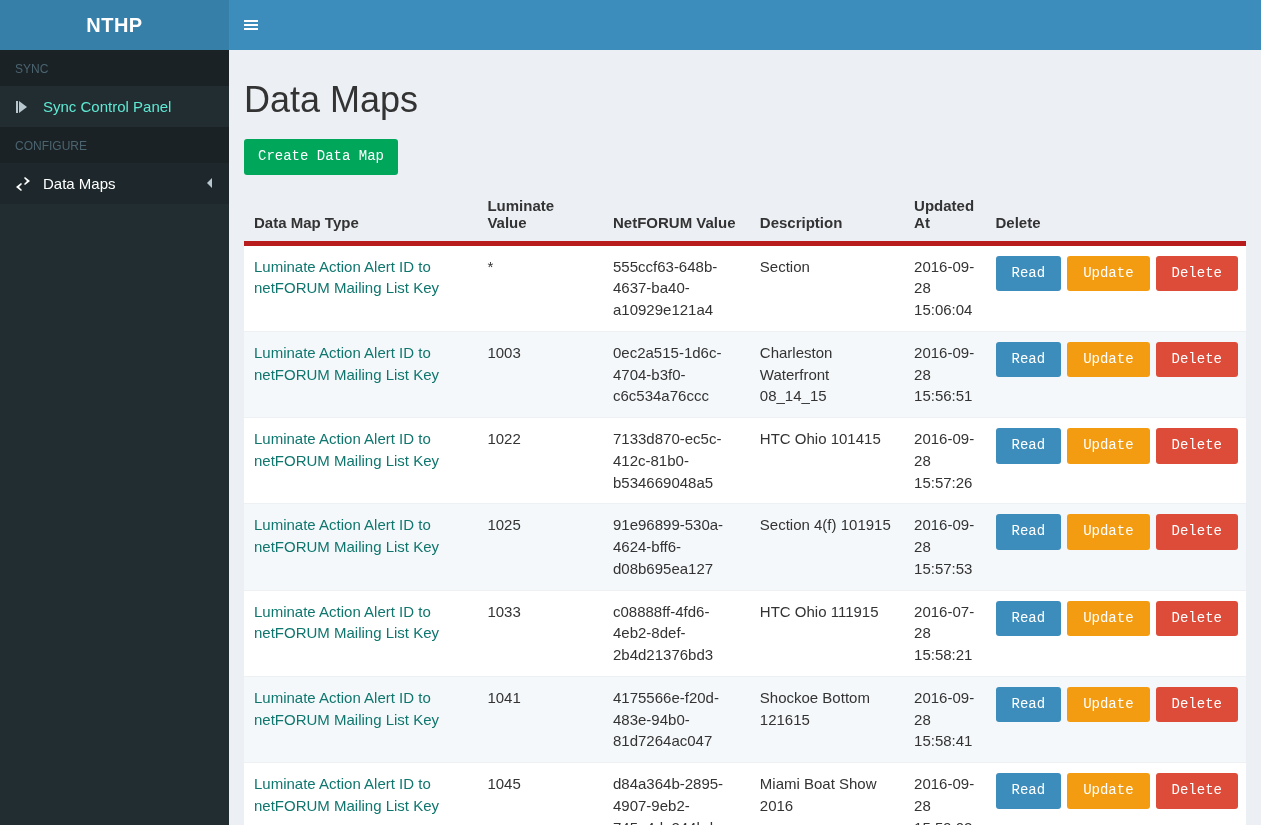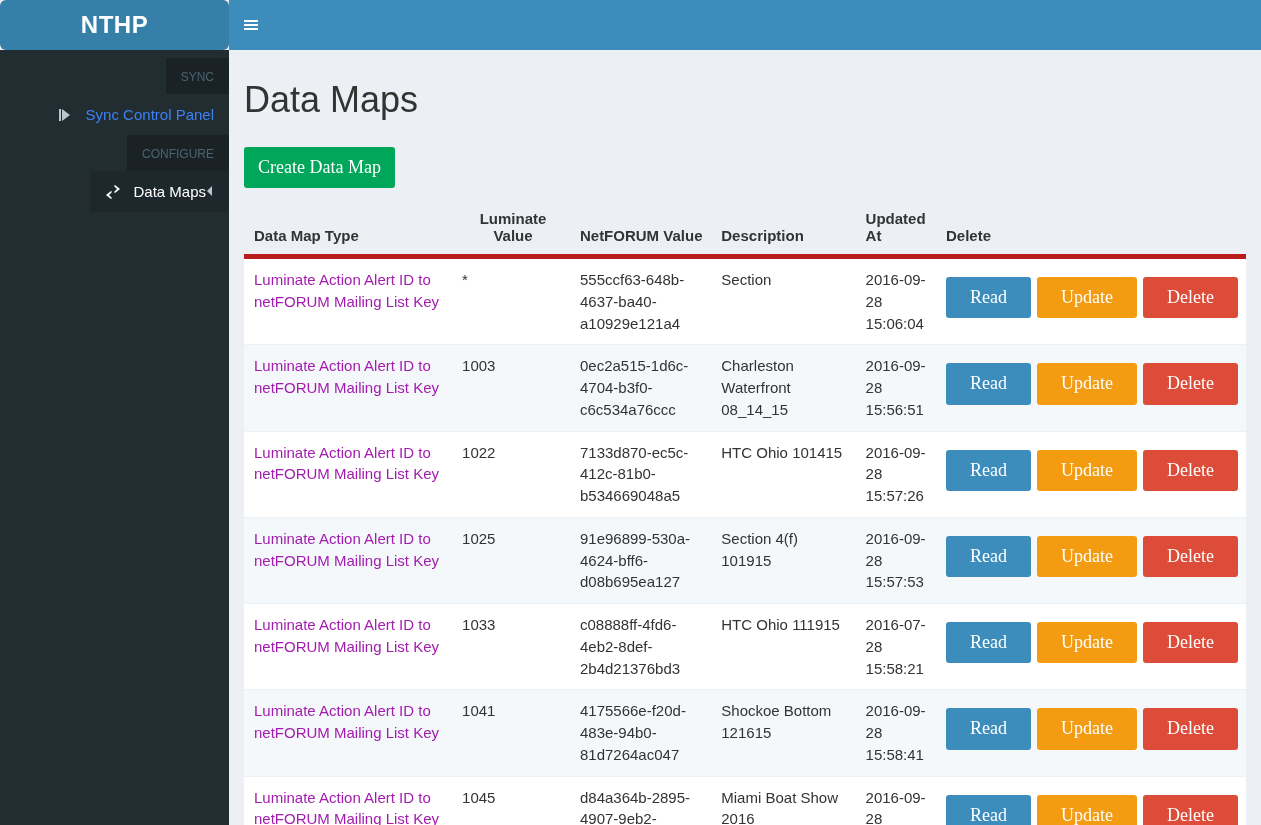--- a/index.html
+++ b/index.html
@@ -13,24 +13,23 @@
   body { display: flex; flex-direction: column; }
 
   .topbar { display: flex; height: 50px; }
   .logo {
     width: 229px;
     background: #367fa9;
     color: #fff;
     display: flex;
     align-items: center;
     justify-content: center;
-    font-size: 24px;
+    font-size: 20px;
     font-weight: 600;
     letter-spacing: 0.5px;
-    border-radius: 6px;
   }
   .topbar-main {
     flex: 1;
     background: #3c8dbc;
     display: flex;
     align-items: center;
     padding: 0 15px;
   }
   .hamburger {
     color: #fff;
@@ -40,35 +39,34 @@
   .hamburger svg { display: block; }
 
   .body-wrap { display: flex; flex: 1; min-height: 0; }
 
   .sidebar {
     width: 229px;
     background: #222d32;
     color: #b8c7ce;
     display: flex;
     flex-direction: column;
-    padding-top: 8px;
-    align-items: flex-end;
+    padding-top: 0;
   }
   .sidebar .group-header {
     color: #4b646f;
     font-size: 12px;
     padding: 12px 15px 10px;
     text-transform: uppercase;
     background: #1a2226;
   }
   .sidebar .nav-item {
     display: flex;
     align-items: center;
     padding: 12px 15px;
-    color: #3b82f6;
+    color: #5eead4;
     cursor: pointer;
     position: relative;
   }
   .sidebar .nav-item.active {
     background: #1e282c;
     color: #fff;
   }
   .sidebar .nav-item .icon {
     width: 20px;
     display: inline-flex;
@@ -92,25 +90,24 @@
     font-weight: 400;
     color: #333;
     margin: 14px 0 18px 0;
   }
   .btn {
     display: inline-block;
     padding: 8px 14px;
     border: none;
     border-radius: 3px;
     color: #fff;
-    font-size: 18px;
+    font-size: 14px;
     cursor: pointer;
     line-height: 1.4;
-    font-family: Liberation Serif, serif;
-    margin-top: 8px;
+    font-family: Liberation Mono, monospace;
   }
   .btn-green { background: #00a65a; }
   .btn-blue  { background: #3c8dbc; }
   .btn-orange{ background: #f39c12; }
   .btn-red   { background: #dd4b39; }
 
   .table-wrap { margin-top: 12px; }
   table {
     width: 100%;
     border-collapse: collapse;
@@ -129,28 +126,28 @@
     padding: 10px 8px;
     border-top: 1px solid #eef1f4;
     vertical-align: top;
     color: #333;
     line-height: 1.45;
   }
   tbody tr:nth-child(even) td { background: #f5f8fa; }
   tbody tr:nth-child(odd)  td { background: #ffffff; }
   thead th { background: #ecf0f5; }
   table { background: transparent; }
-  .link { color: #a21caf; cursor: pointer; }
+  .link { color: #0f766e; cursor: pointer; }
   .actions-cell { white-space: nowrap; }
-  .actions-cell .btn { margin-right: 6px; padding: 8px 24px; }
+  .actions-cell .btn { margin-right: 6px; padding: 8px 16px; }
   .actions-cell .btn:last-child { margin-right: 0; }
 
   
   th.col-type   { width: 250px; padding-left: 10px; }
-  th.col-lum    { width: 130px; text-align: center; }
+  th.col-lum    { width: 130px; }
   th.col-nf     { width: 150px; }
   th.col-desc   { width: 160px; }
   th.col-upd    { width: 82px; }
   th.col-actions{ width: 240px; }
   td.cell-type  { padding-left: 10px; }
 </style>
 </head>
 <body>
 
 <div class="topbar">

